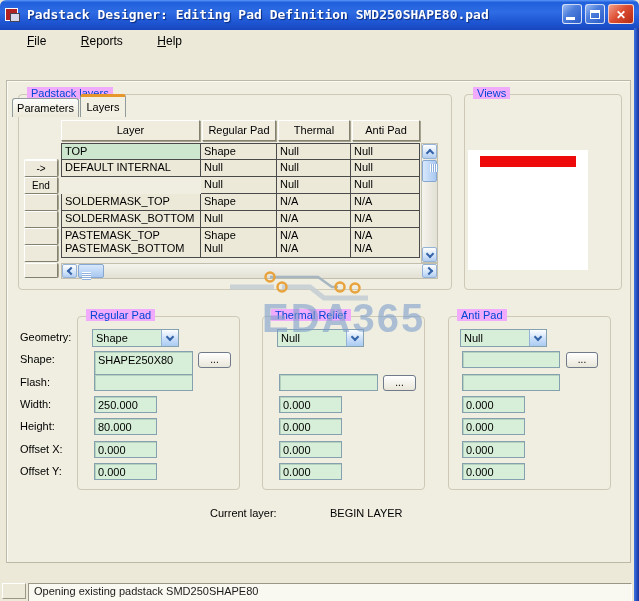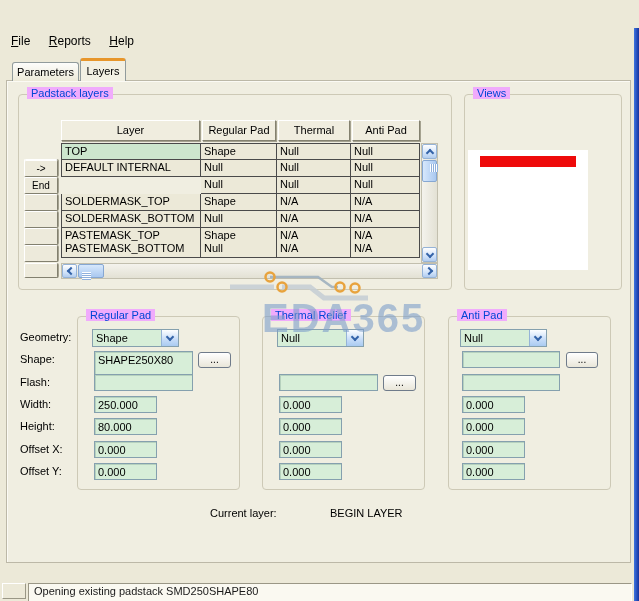--- a/index.html
+++ b/index.html
@@ -21,26 +21,26 @@
     display:flex; align-items:center; justify-content:center; }
   .tb-blue { background:linear-gradient(135deg,#9DBCF2 0%,#4E7EDC 40%,#2A5BC8 100%); }
   .tb-min { left:562px; } .tb-max { left:585px; }
   .tb-close { left:608px; width:26px; background:linear-gradient(135deg,#F2A08C 0%,#DD4F33 45%,#B52A12 100%); }
   .glyph-min { width:9px; height:3px; background:#fff; margin-top:9px; margin-right:4px; }
   .glyph-max { width:10px; height:9px; border:1px solid #fff; border-top:3px solid #fff; }
   .glyph-close::before { content:"\2715"; color:#fff; font-size:12px; font-weight:bold; line-height:18px; }
 
   
   .menubar { position:absolute; left:0; top:30px; width:632px; height:24px; padding-left:4px; }
-  .menu-item { display:inline-block; padding:4px 7px 3px 7px; font-size:12px; color:#000; cursor:default; }
+  .menu-item { display:inline-block; padding:4px 7px 3px 7px; font-size:12px; color:#000; cursor:default;margin-left:16px; }
   .menu-item::first-letter { text-decoration:underline; }
 
   
   .tab { position:absolute; font-size:11px; text-align:center; border:1px solid #919B9C; border-bottom:none;
-    border-radius:3px 3px 0 0; background:linear-gradient(180deg,#FDFDFB,#ECE9D8); z-index:3; }
+    border-radius:3px 3px 0 0; background:linear-gradient(180deg,#FDFDFB,#ECE9D8); z-index:3;margin-top:36px; }
   .tab-parameters { left:12px; top:62px; width:67px; height:19px; line-height:18px; }
   .tab-layers { left:80px; top:58px; width:46px; height:23px; line-height:21px; background:#F2F0E3;
     border-top:3px solid #E7962B; z-index:5; }
   .tabpage { position:absolute; left:6px; top:80px; width:625px; height:483px; background:#F0EEE1;
     border:1px solid #BCB8A7; box-shadow:inset 1px 1px 0 #FBFAF4; z-index:1; }
 
   
   .groupbox { position:absolute; border:1px solid #CDC9B6; border-radius:4px; z-index:2; }
   .group-label { position:absolute; top:-8px; left:8px; background:#f0abfc; padding:0 4px; font-size:11px; color:#0046D5; white-space:nowrap; }
 
@@ -115,20 +115,36 @@
     background:linear-gradient(90deg,#3E74E0,#16339E); z-index:50; }
 
   
   .watermark { position:absolute; left:218px; top:254px; width:250px; height:90px; z-index:40; pointer-events:none; }
 </style>
 </head>
 <body>
 
 <div class="window">
 
+  <div class="titlebar">
+    <div class="app-icon">
+        <div class="ic1"></div>
+        <div class="ic2"></div>
+      </div>
+    <div class="title-text">Padstack Designer: Editing Pad Definition SMD250SHAPE80.pad</div>
+    <div class="tb-btn tb-blue tb-min">
+        <div class="glyph-min"></div>
+      </div>
+    <div class="tb-btn tb-blue tb-max">
+        <div class="glyph-max"></div>
+      </div>
+    <div class="tb-btn tb-close">
+        <div class="glyph-close"></div>
+      </div>
+  </div>
 
   <div class="menubar">
     <span class="menu-item">File</span>
     <span class="menu-item">Reports</span>
     <span class="menu-item">Help</span>
   </div>
 
   <div class="tab tab-parameters">Parameters</div>
   <div class="tab tab-layers">Layers</div>
   <div class="tabpage"></div>

